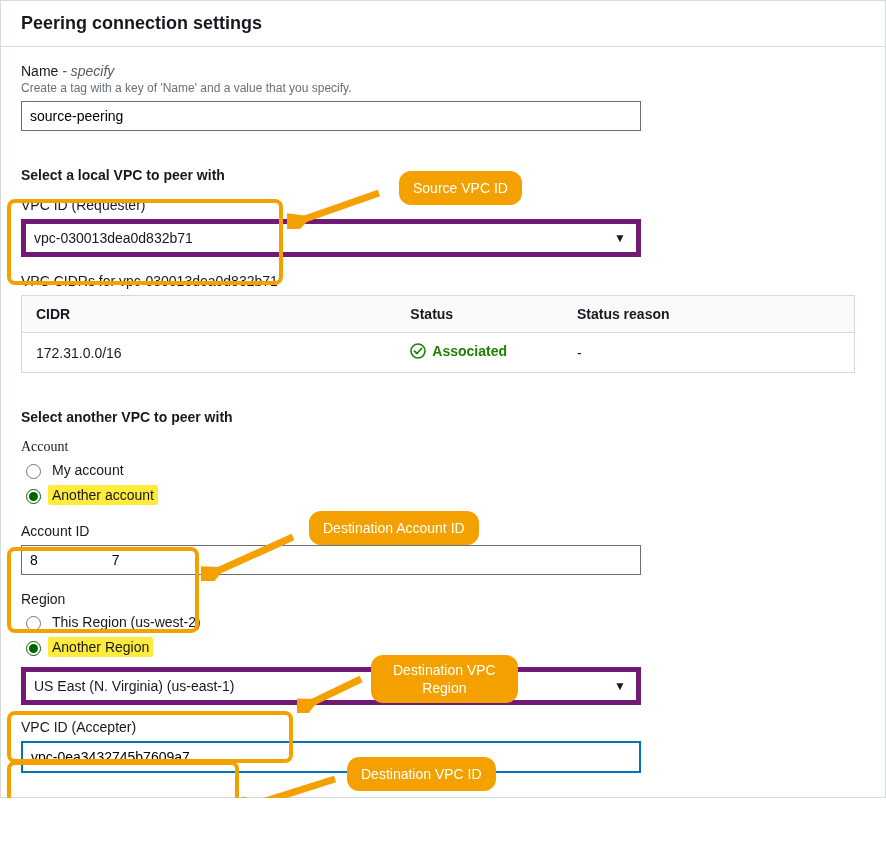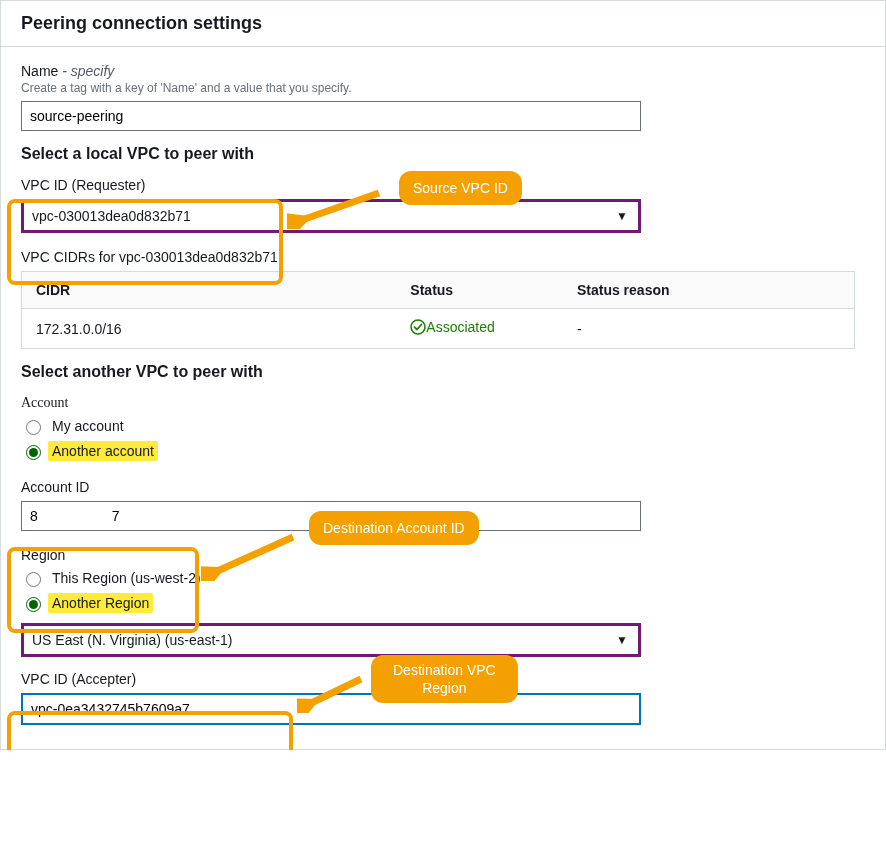--- a/index.html
+++ b/index.html
@@ -44,33 +44,33 @@
   .text-input {
     width: 620px;
     box-sizing: border-box;
     border: 1px solid #687078;
     padding: 6px 8px;
     font-size: 14px;
     margin-top: 6px;
     background: #fff;
   }
   .section-title {
-    font-size: 16px;
-    font-weight: 700;
-    margin-top: 14px;
+    font-size: 14px;
+    font-weight: 700;
+    margin-top: 36px;
     margin-bottom: 14px;
   }
   .subfield-label {
     font-size: 14px;
     margin-top: 12px;
   }
   .dropdown {
     width: 620px;
     box-sizing: border-box;
-    border: 3px solid #701a75;
+    border: 5px solid #701a75;
     padding: 6px 8px;
     font-size: 14px;
     margin-top: 6px;
     background: #fff;
     position: relative;
     cursor: pointer;
   }
   .dropdown .caret {
     position: absolute;
     right: 10px;
@@ -95,21 +95,22 @@
   }
   .table td {
     padding: 10px 14px;
     font-size: 14px;
     border-top: 1px solid #d5dbdb;
   }
   .status-ok {
     color: #1d8102;
     display: inline-flex;
     align-items: center;
-    font-weight: 400;
+    gap: 6px;
+    font-weight: 700;
   }
   .status-ok svg {
     width: 16px;
     height: 16px;
   }
   .radio-row {
     display: flex;
     align-items: center;
     gap: 8px;
     margin-top: 6px;

